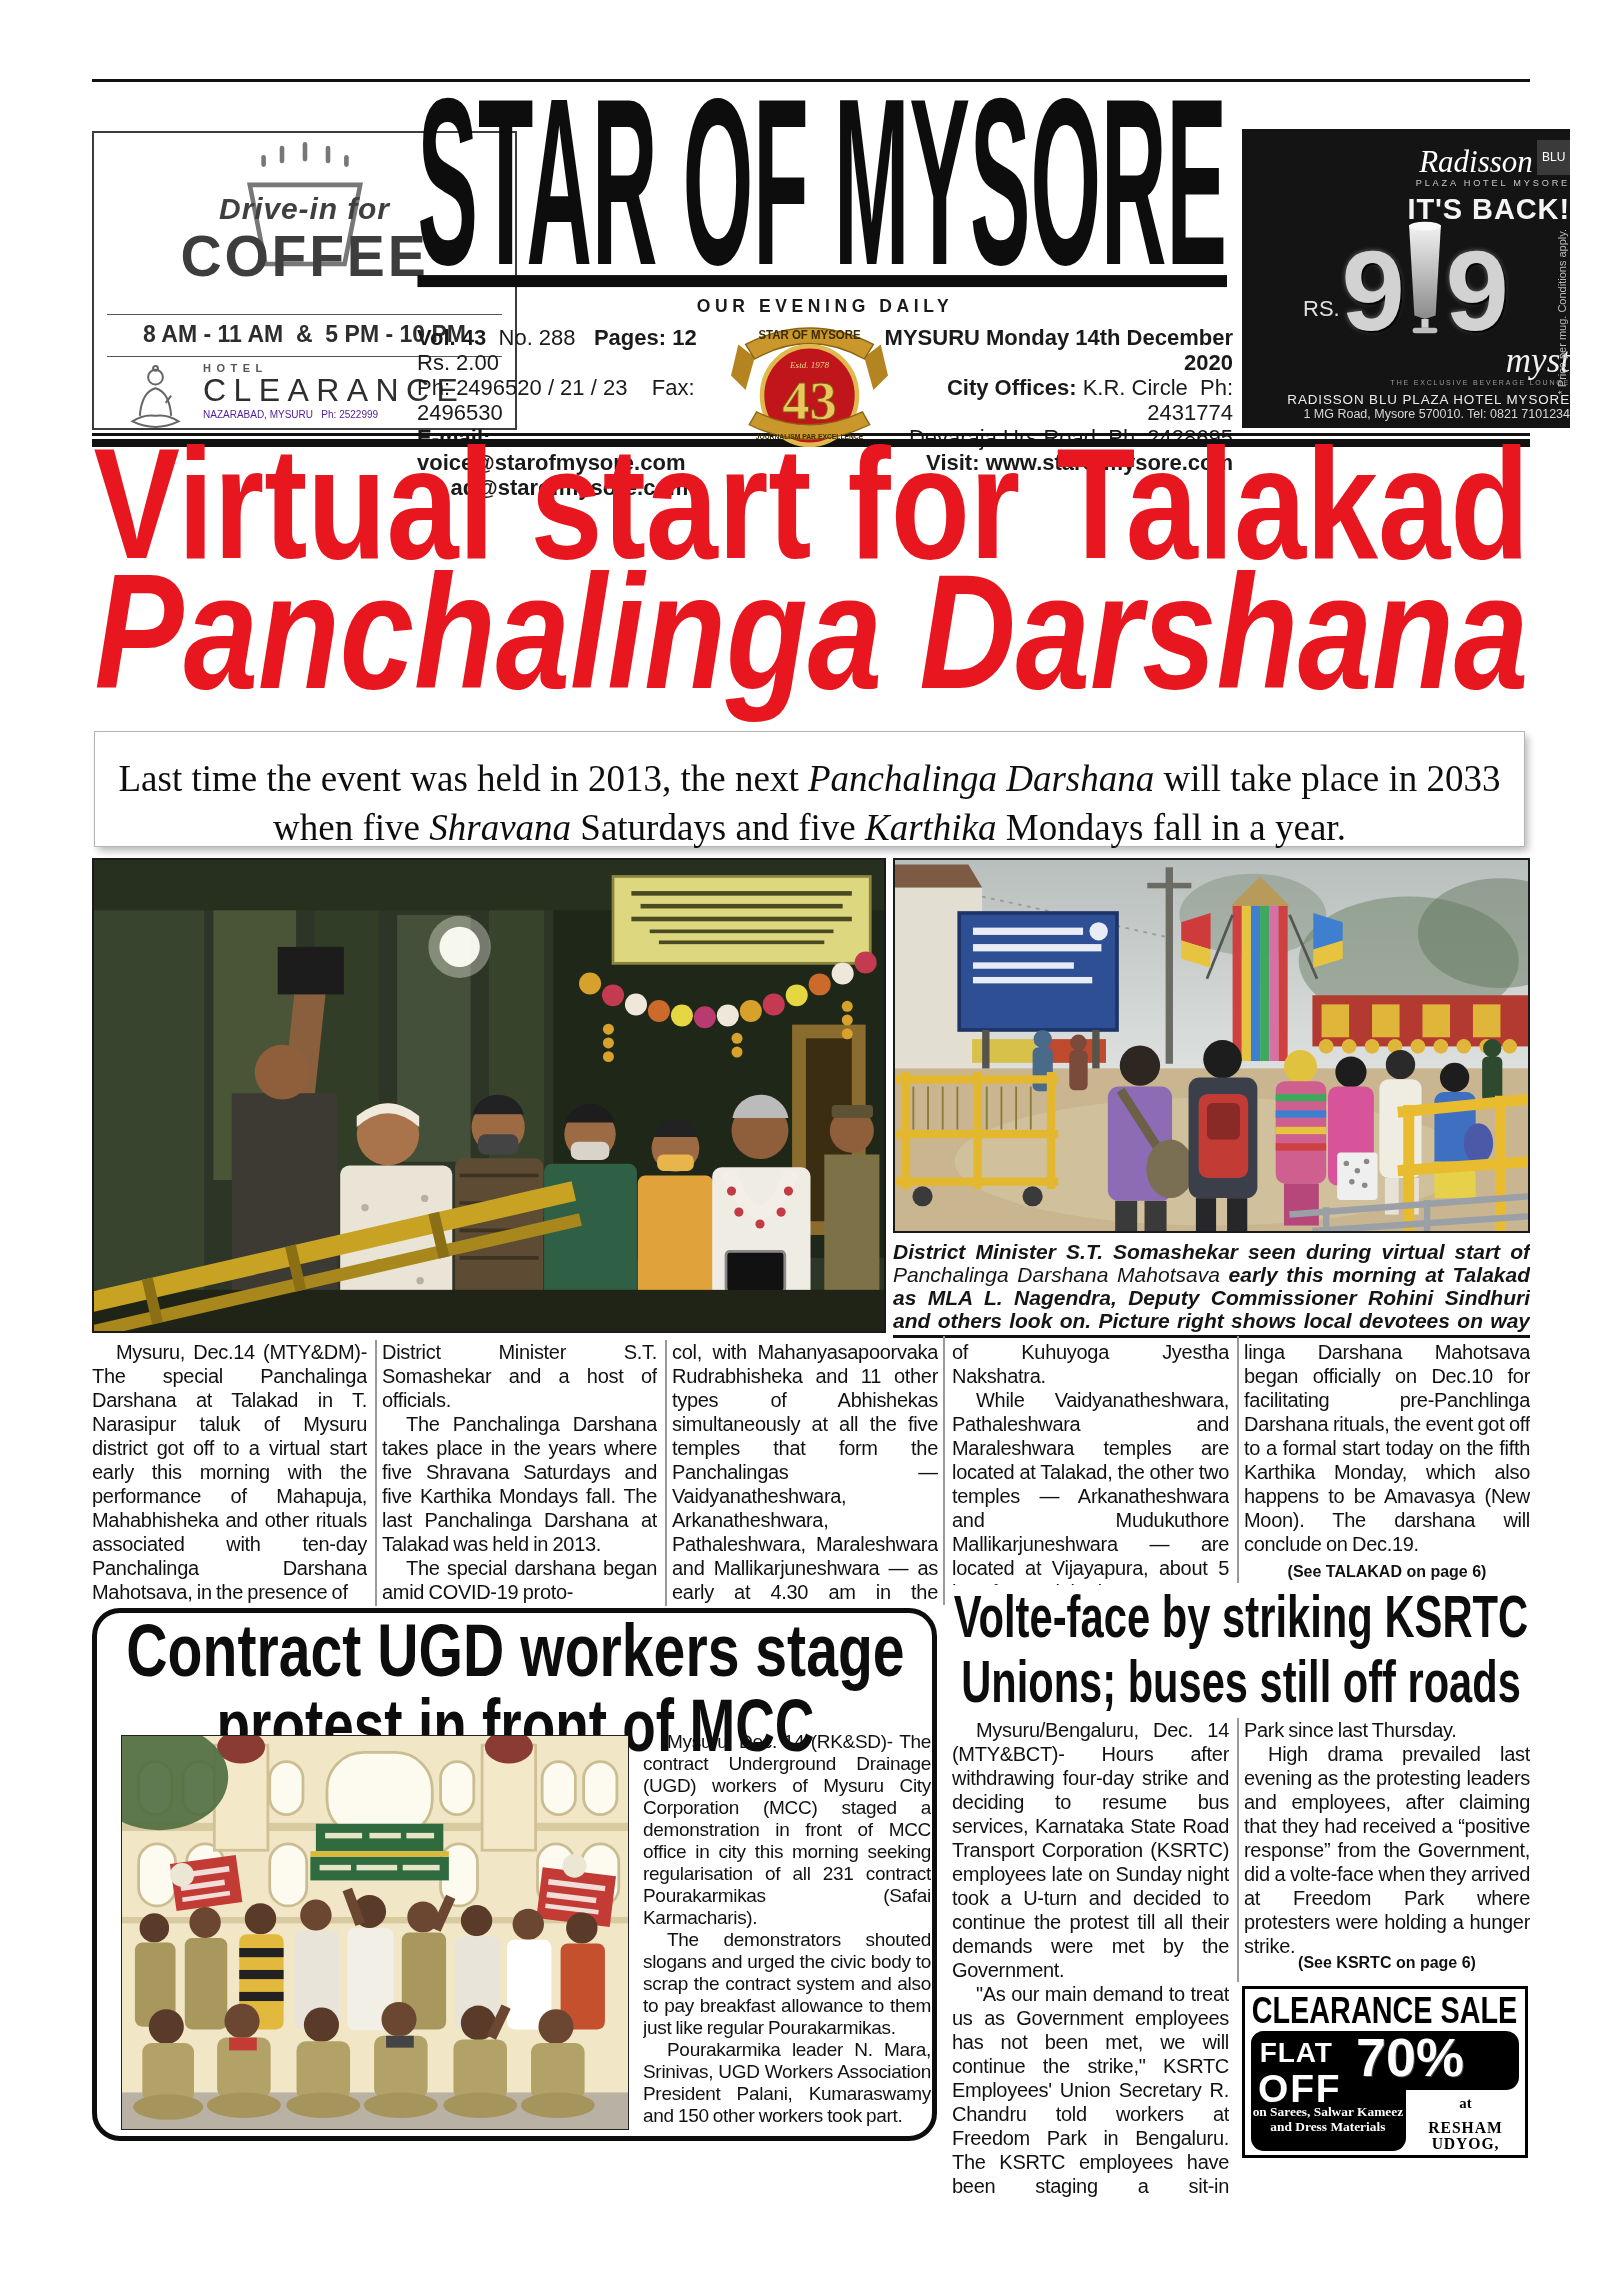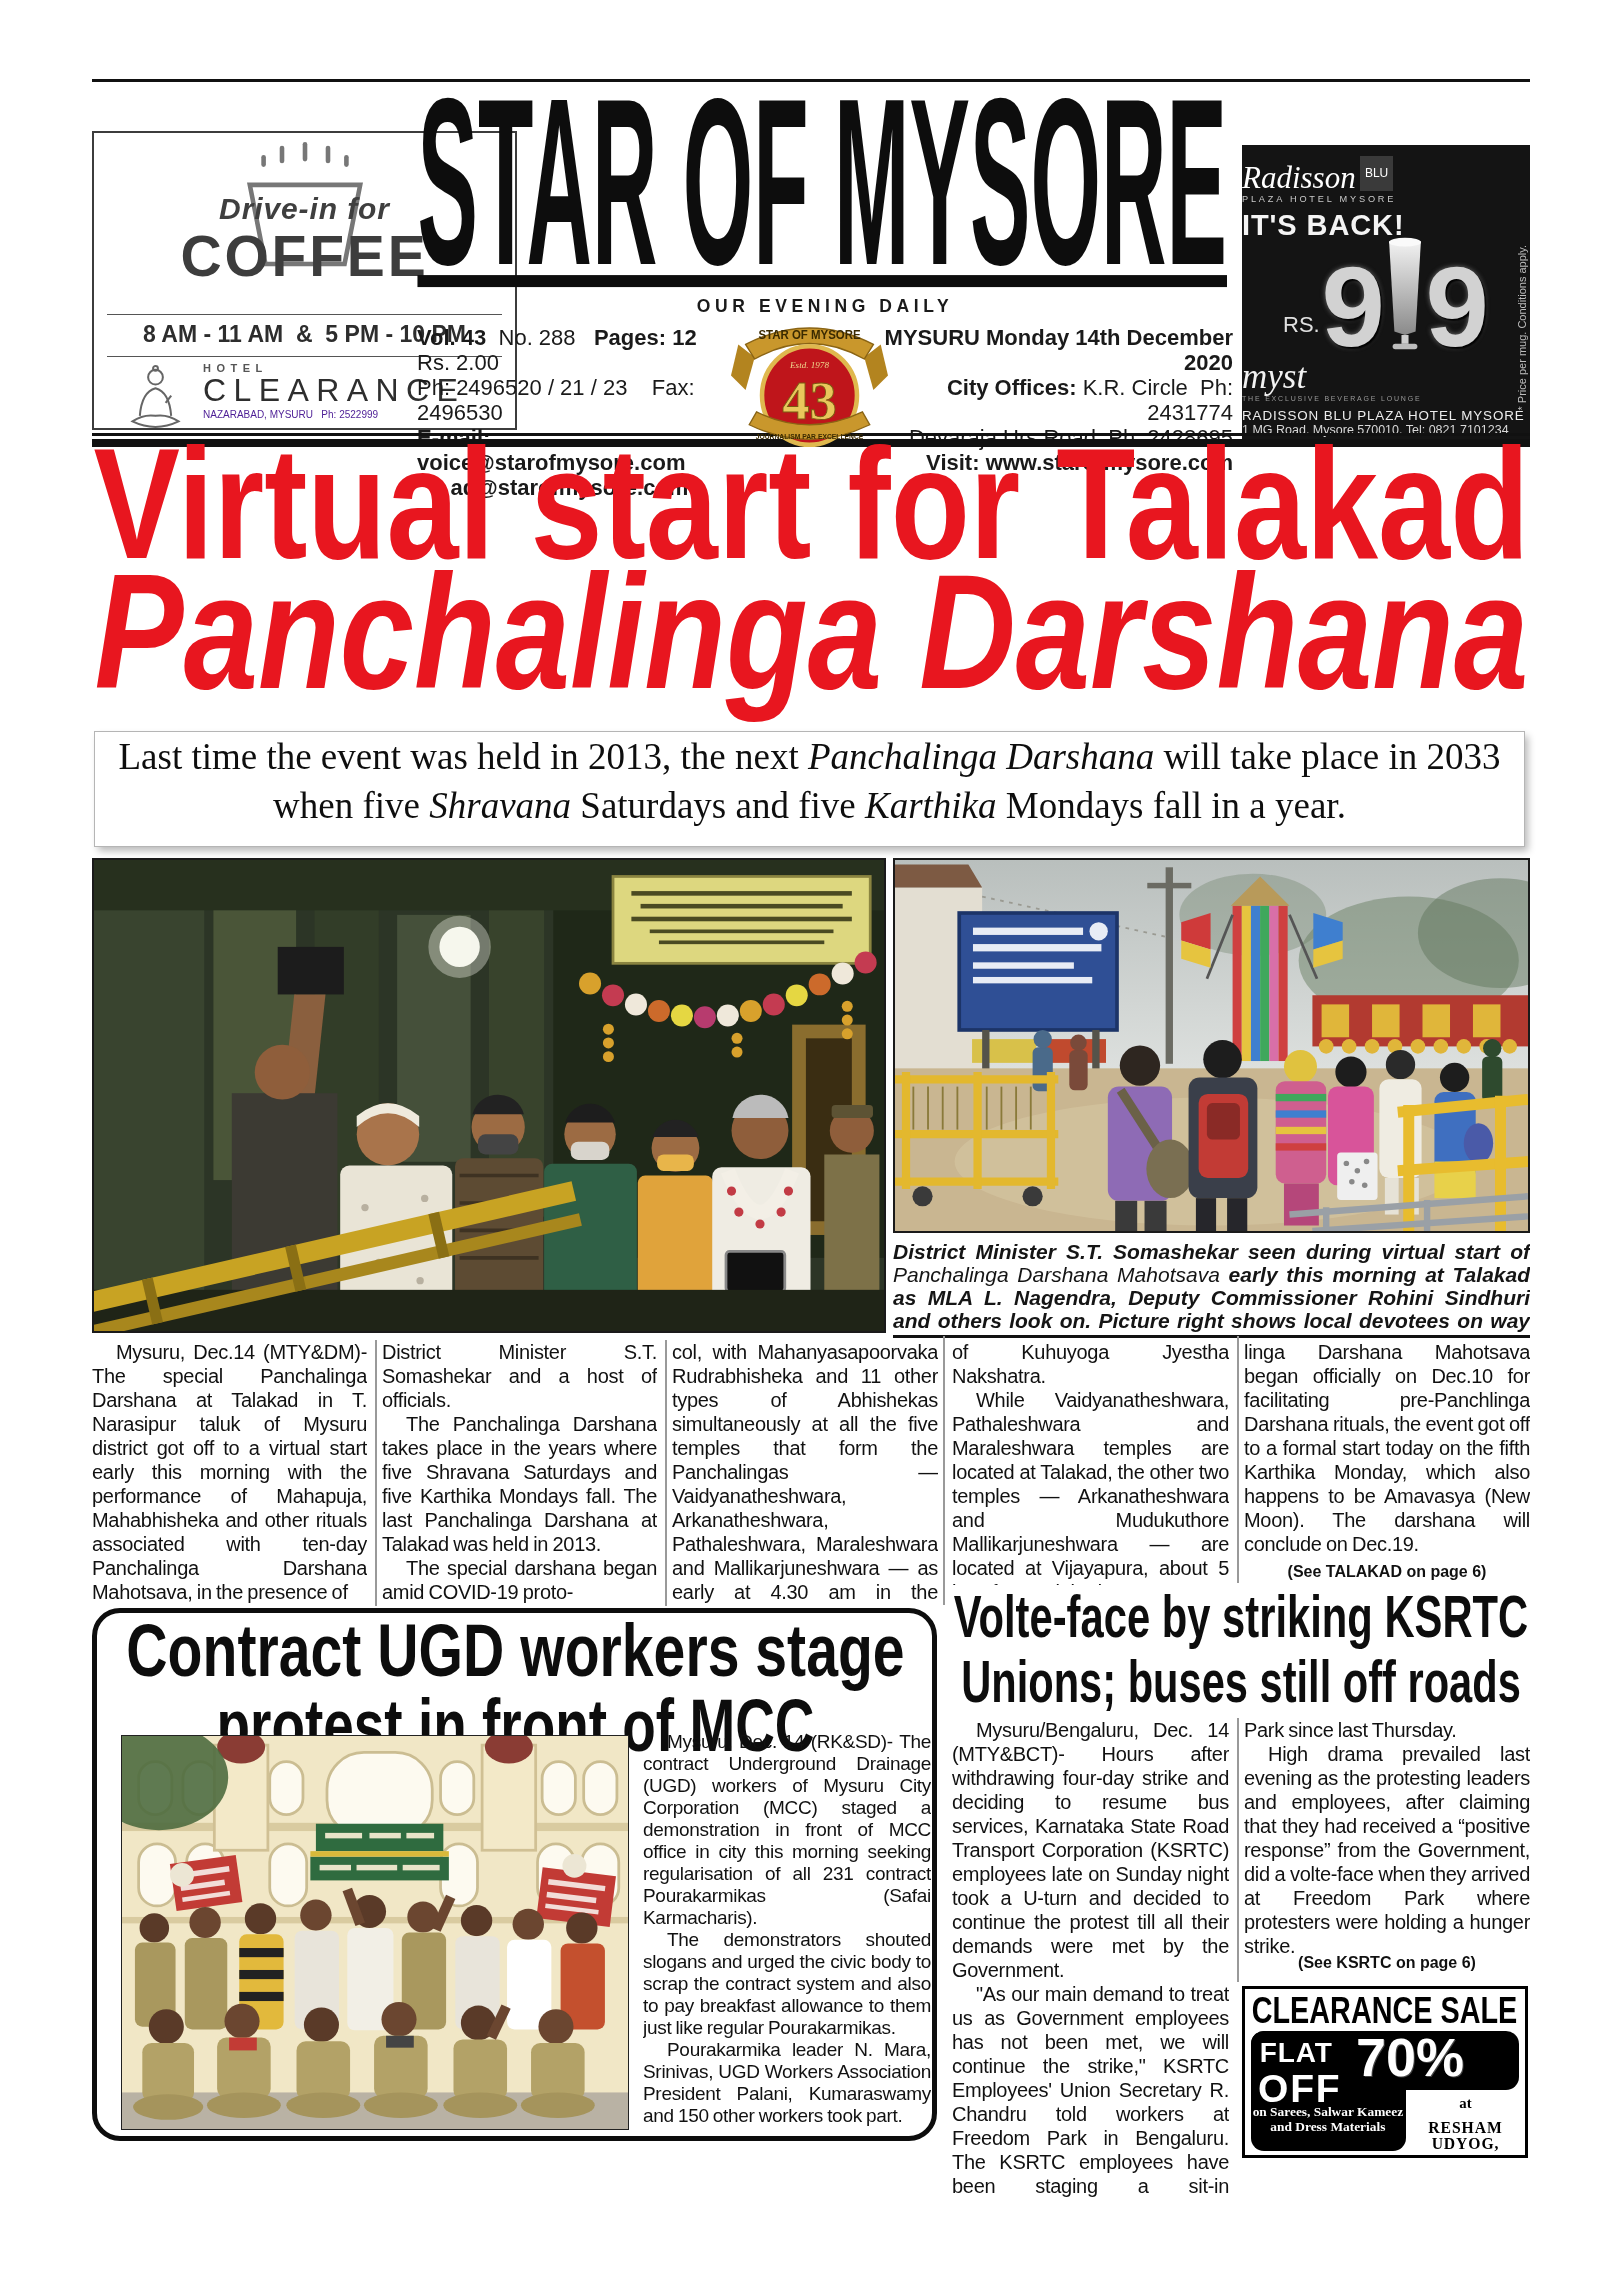--- a/index.html
+++ b/index.html
@@ -34,22 +34,22 @@
   
   .masthead-svg{left:417px;top:87px;width:816px;height:201px}
   .tagline{left:417px;top:296px;width:816px;text-align:center;font-weight:bold;font-size:17.5px;letter-spacing:4.6px;color:#1a1a1a}
   .badge-svg{left:731px;top:317px;width:157px;height:137px;z-index:5}
   .pub-left{left:417px;top:325px;width:305px;font-size:22px;line-height:25px;color:#1a1a1a}
   .pub-left .l4{text-align:center;font-weight:bold}
   .pub-right{left:879px;top:325px;width:354px;font-size:22px;line-height:25px;text-align:right;color:#1a1a1a}
   .bold{font-weight:bold}
 
   
-  .radisson{left:1242px;top:145px;width:288px;height:299px;background:#141414;color:#eee;
-            text-align:left;overflow:hidden}
+  .radisson{left:1242px;top:129px;width:328px;height:299px;background:#141414;color:#eee;
+            text-align:right;overflow:hidden}
   .rad-brand{margin-top:11px;font-family:"Liberation Serif",serif;font-style:italic;font-size:31px;line-height:33px;color:#fff}
   .rad-blu{display:inline-block;font-family:"Liberation Sans",sans-serif;font-style:normal;font-size:12px;
            background:#3a3a3a;color:#fff;padding:0.9px 4.6px;margin-left:4.6px;vertical-align:super}
   .rad-tag{font-size:9.2px;letter-spacing:2.8px;color:#c9c9c9}
   .rad-back{margin-top:4.6px;font-weight:bold;font-size:29px;color:#f4f4f4;letter-spacing:0.9px}
   .rad-price{display:flex;justify-content:center;align-items:flex-end;height:118px;margin-top:-1.8px}
   .rad-rs{font-weight:normal;font-size:22px;color:#e0e0e0;margin:0 1.8px 20px 0}
   .rad-nine{font-weight:bold;font-size:114px;line-height:102px;color:#d2d2d2;
             text-shadow:1.8px 1.8px 1.8px #000,0 0 5.5px #777}
   .rad-myst{font-family:"Liberation Serif",serif;font-style:italic;font-size:35px;line-height:37px;color:#f2f2f2}
@@ -60,21 +60,21 @@
             font-size:11px;color:#bdbdbd}
 
   .rule-a{left:92px;top:433px;width:1438px;height:2.8px;background:#111}
   .rule-b{left:92px;top:439px;width:1438px;height:8.3px;background:#111}
 
   
   .hl1{left:89px;top:441px;width:1445px;height:126px}
   .hl2{left:89px;top:570px;width:1445px;height:155px}
   .deck{left:94px;top:731px;width:1431px;height:116px;border:1.8px solid #b5b5b5;background:#fff;
         box-shadow:3.7px 4.6px 7.4px rgba(0,0,0,.28);text-align:center;
-        font-family:"Liberation Serif",serif;font-size:37px;line-height:49px;color:#0e0e0e;padding-top:0}
+        font-family:"Liberation Serif",serif;font-size:37px;line-height:49px;color:#0e0e0e;padding-top:22px}
 
   
   .photo{border:2.8px solid #1a1a1a;overflow:hidden}
   .photo svg{display:block;width:100%;height:100%}
   .photo-left{left:92px;top:858px;width:794px;height:475px}
   .photo-right{left:893px;top:858px;width:637px;height:375px}
   .caption{left:893px;top:1240px;width:637px;height:92px;overflow:hidden;
            font-size:21px;line-height:23px;font-weight:bold;font-style:italic;text-align:justify;color:#151515}
   .cap-rule{left:893px;top:1335px;width:637px;height:2.8px;background:#111}
 

